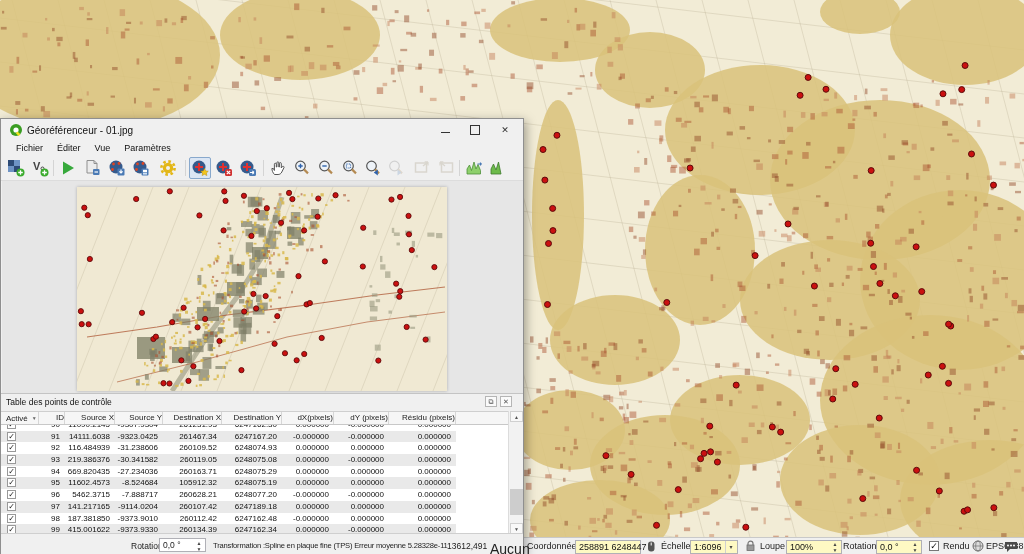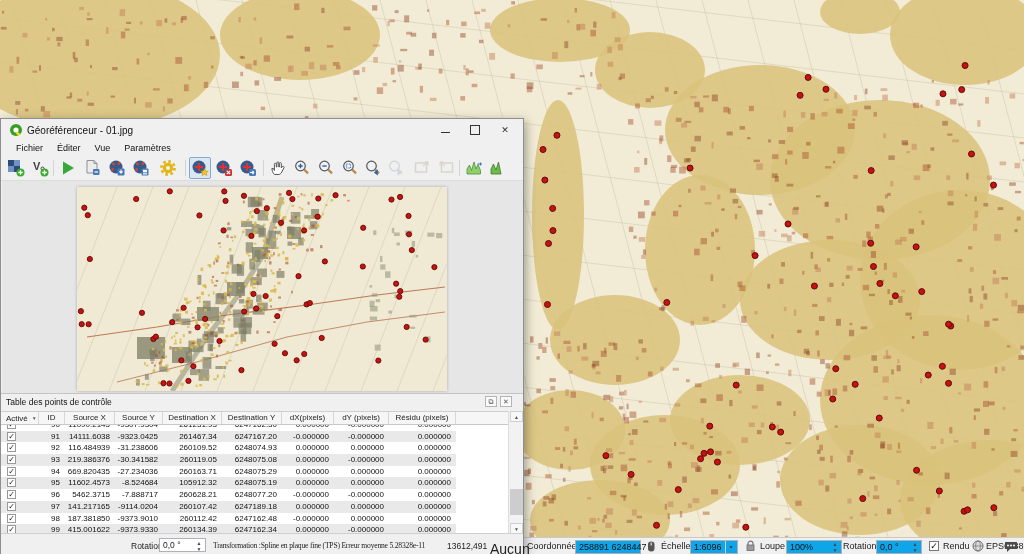--- a/index.html
+++ b/index.html
@@ -7,21 +7,21 @@
   body { position:relative; background:#f2ecd6; }
   svg { display:block; }
 
   
   #bg-map { position:absolute; left:0; top:0; width:1024px; height:537px; }
 
   
   #qgis-statusbar { position:absolute; left:0; top:537px; width:1024px; height:17px;
     background:#f0f0f0; border-top:1px solid #c9c9c9; font-size:9px; color:#222; z-index:1; }
   #qgis-statusbar .lbl { position:absolute; top:3px; white-space:nowrap; }
-  .inpbox { position:absolute; top:1.5px; height:14px; background:#0ea5e9; border:1px solid #b0b0b6;
+  .inpbox { position:absolute; top:1.5px; height:14px; background:#fef9c3; border:1px solid #b0b0b6;
     font-size:9px; color:#111; line-height:12px; padding:0 3px; white-space:nowrap; }
   .spinarr { position:absolute; right:1px; top:0; width:10px; height:12px; font-size:5px;
     color:#444; text-align:center; line-height:6px; cursor:default; }
   .ddarr { position:absolute; right:1px; top:0; width:11px; height:12px; font-size:6px;
     color:#444; text-align:center; line-height:12px; border-left:1px solid #d0d0d0; }
   .sbicon { position:absolute; top:2px; }
   #sb-render-check { position:absolute; top:3px; width:10px; height:10px; background:#fff;
     border:1px solid #777; font-size:9px; line-height:9px; text-align:center; color:#111; }
 
   
@@ -52,21 +52,21 @@
 
   
   #gcp-dock { position:absolute; left:0; top:274px; width:522px; height:140px; background:#f0f0f0; border-top:1px solid #c4c4c4; }
   #gcp-dock-title { position:absolute; left:5px; top:3px; font-size:8.5px; color:#111; }
   .dockbtn { position:absolute; top:2px; width:12px; height:11px; border:1px solid #b5b5b5; background:#fafafa;
     font-size:7px; line-height:10px; text-align:center; color:#555; }
   #dock-float { right:26px; } #dock-close { right:11px; }
   #gcp-table { position:absolute; left:0; top:17px; width:507px; height:123px; background:#fff; border-top:1px solid #cfcfcf; }
   #gcp-header { position:absolute; left:0; top:0; width:507px; height:13px; background:#f6f6f6;
     border-bottom:1px solid #c8c8c8; display:flex; font-size:8px; color:#222; }
-  .hcell { border-right:1px solid #d6d6d6; text-align:center; line-height:12px; white-space:nowrap; overflow:hidden; flex:none; }
+  .hcell { border-right:1px solid #d6d6d6; text-align:right; line-height:12px; white-space:nowrap; overflow:hidden; flex:none; }
   .hcell.left { text-align:left; padding-left:5px; }
   #gcp-rows-clip { position:absolute; left:0; top:13px; width:507px; height:110px; overflow:hidden; background:#fff; }
   #gcp-rows { position:absolute; left:0; top:-6px; width:455px; }
   .trow { display:flex; height:11.7px; background:#fff; font-size:8px; color:#111; }
   .trow.alt { background:#e9e9e9; }
   .tcell { flex:none; text-align:right; padding-right:5px; line-height:11.7px; white-space:nowrap; overflow:hidden; }
   .tcell.chk { text-align:left; padding-left:6px; }
   .cb { display:inline-block; width:9px; height:9px; margin-top:1px; background:#fff; border:1px solid #999;
     font-size:8px; line-height:8px; text-align:center; color:#222; }
   .w-chk{width:38px}.w-id{width:26px}.w-sx{width:50px}.w-sy{width:48px}.w-dx{width:59px}
@@ -78,21 +78,21 @@
   #scr-up { top:0; } #scr-down { bottom:0; }
   #scr-thumb { position:absolute; left:1px; top:78px; width:13px; height:26px; background:#cdcdcd; }
 
   
   #gr-statusbar { position:absolute; left:0; top:414px; width:522px; height:22px; background:#f0f0f0;
     border-top:1px solid #cfcfcf; font-size:8px; color:#222; }
   #gr-statusbar .lbl { position:absolute; top:7px; white-space:nowrap; }
   #gr-rot-label { left:130px; font-size:8.5px; }
   #gr-rot-box { position:absolute; left:158px; top:4px; width:47px; height:14px; background:#fff; border:1px solid #b0b0b6;
     font-size:8.5px; line-height:12px; padding:0 3px; }
-  #gr-transform { left:212px; letter-spacing:-0.2px; font-size:7.6px; top:7.5px;font-family:Liberation Serif, serif; }
+  #gr-transform { left:212px; letter-spacing:-0.2px; font-size:7.6px; top:7.5px; }
   #gr-coord { left:446px; font-size:8.5px; }
   #gr-none { left:489px; font-size:14px; }
 </style>
 </head>
 <body>
 
 <svg id="bg-map" viewBox="0 0 1024 537">
     <rect x="0" y="0" width="1024" height="537" fill="#f2ecd6"></rect>
     <line x1="-80" y1="0" x2="60" y2="537" stroke="#b7ad92" stroke-width="0.7" opacity="0.45"></line>
     <line x1="-34" y1="0" x2="106" y2="537" stroke="#b7ad92" stroke-width="0.7" opacity="0.45"></line>

